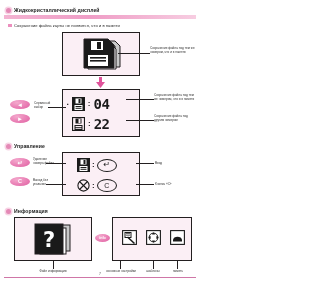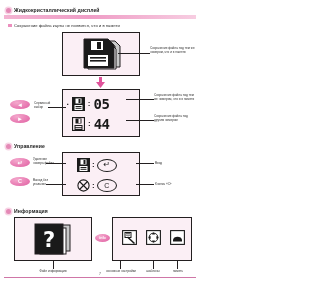--- a/index.html
+++ b/index.html
@@ -149,35 +149,35 @@
       <span style="font-size:5px;color:#1a1a1a;line-height:1;">▪</span>
       <svg width="13" height="14" viewBox="0 0 13 14">
         <rect x="0.5" y="0.5" width="12" height="13" fill="#1a1a1a" stroke="#1a1a1a"></rect>
         <rect x="3.5" y="1.5" width="6" height="5" fill="#ffffff"></rect>
         <rect x="6.5" y="2" width="2" height="4" fill="#1a1a1a"></rect>
         <rect x="2.5" y="8" width="8" height="5" fill="#ffffff"></rect>
         <rect x="3.5" y="9" width="6" height="1" fill="#1a1a1a"></rect>
         <rect x="3.5" y="10.8" width="6" height="1" fill="#1a1a1a"></rect>
       </svg>
       <span class="lcd-colon">:</span>
-      <span class="lcd-num">05</span>
+      <span class="lcd-num">04</span>
     </div>
 
     <div style="position:absolute;left:4px;top:27px;display:flex;align-items:center;gap:3px;">
       <span style="font-size:5px;width:2px;"></span>
       <svg width="13" height="14" viewBox="0 0 13 14">
         <rect x="0.5" y="0.5" width="12" height="13" fill="#fbeff5" stroke="#1a1a1a" stroke-width="1.2"></rect>
         <rect x="3.5" y="1.5" width="6" height="5" fill="#1a1a1a"></rect>
         <rect x="6.5" y="2" width="2" height="4" fill="#fbeff5"></rect>
         <rect x="2.5" y="8" width="8" height="5" fill="#1a1a1a"></rect>
         <rect x="3.5" y="9" width="6" height="1" fill="#fbeff5"></rect>
         <rect x="3.5" y="10.8" width="6" height="1" fill="#fbeff5"></rect>
       </svg>
       <span class="lcd-colon">:</span>
-      <span class="lcd-num">44</span>
+      <span class="lcd-num">22</span>
     </div>
   </div>
 
   <div class="note note-l" style="left:34px;top:101px;width:26px;">Сервисный выбор</div>
   <div class="lead-h" style="left:48px;top:107px;width:18px;"></div>
 
   <div class="lead-h" style="left:126px;top:99px;width:28px;"></div>
   <div class="note note-r" style="left:154px;top:93px;width:44px;">Сохранение файла под тем же номером, что и в памяти</div>
 
   <div class="lead-h" style="left:126px;top:120px;width:28px;"></div>

